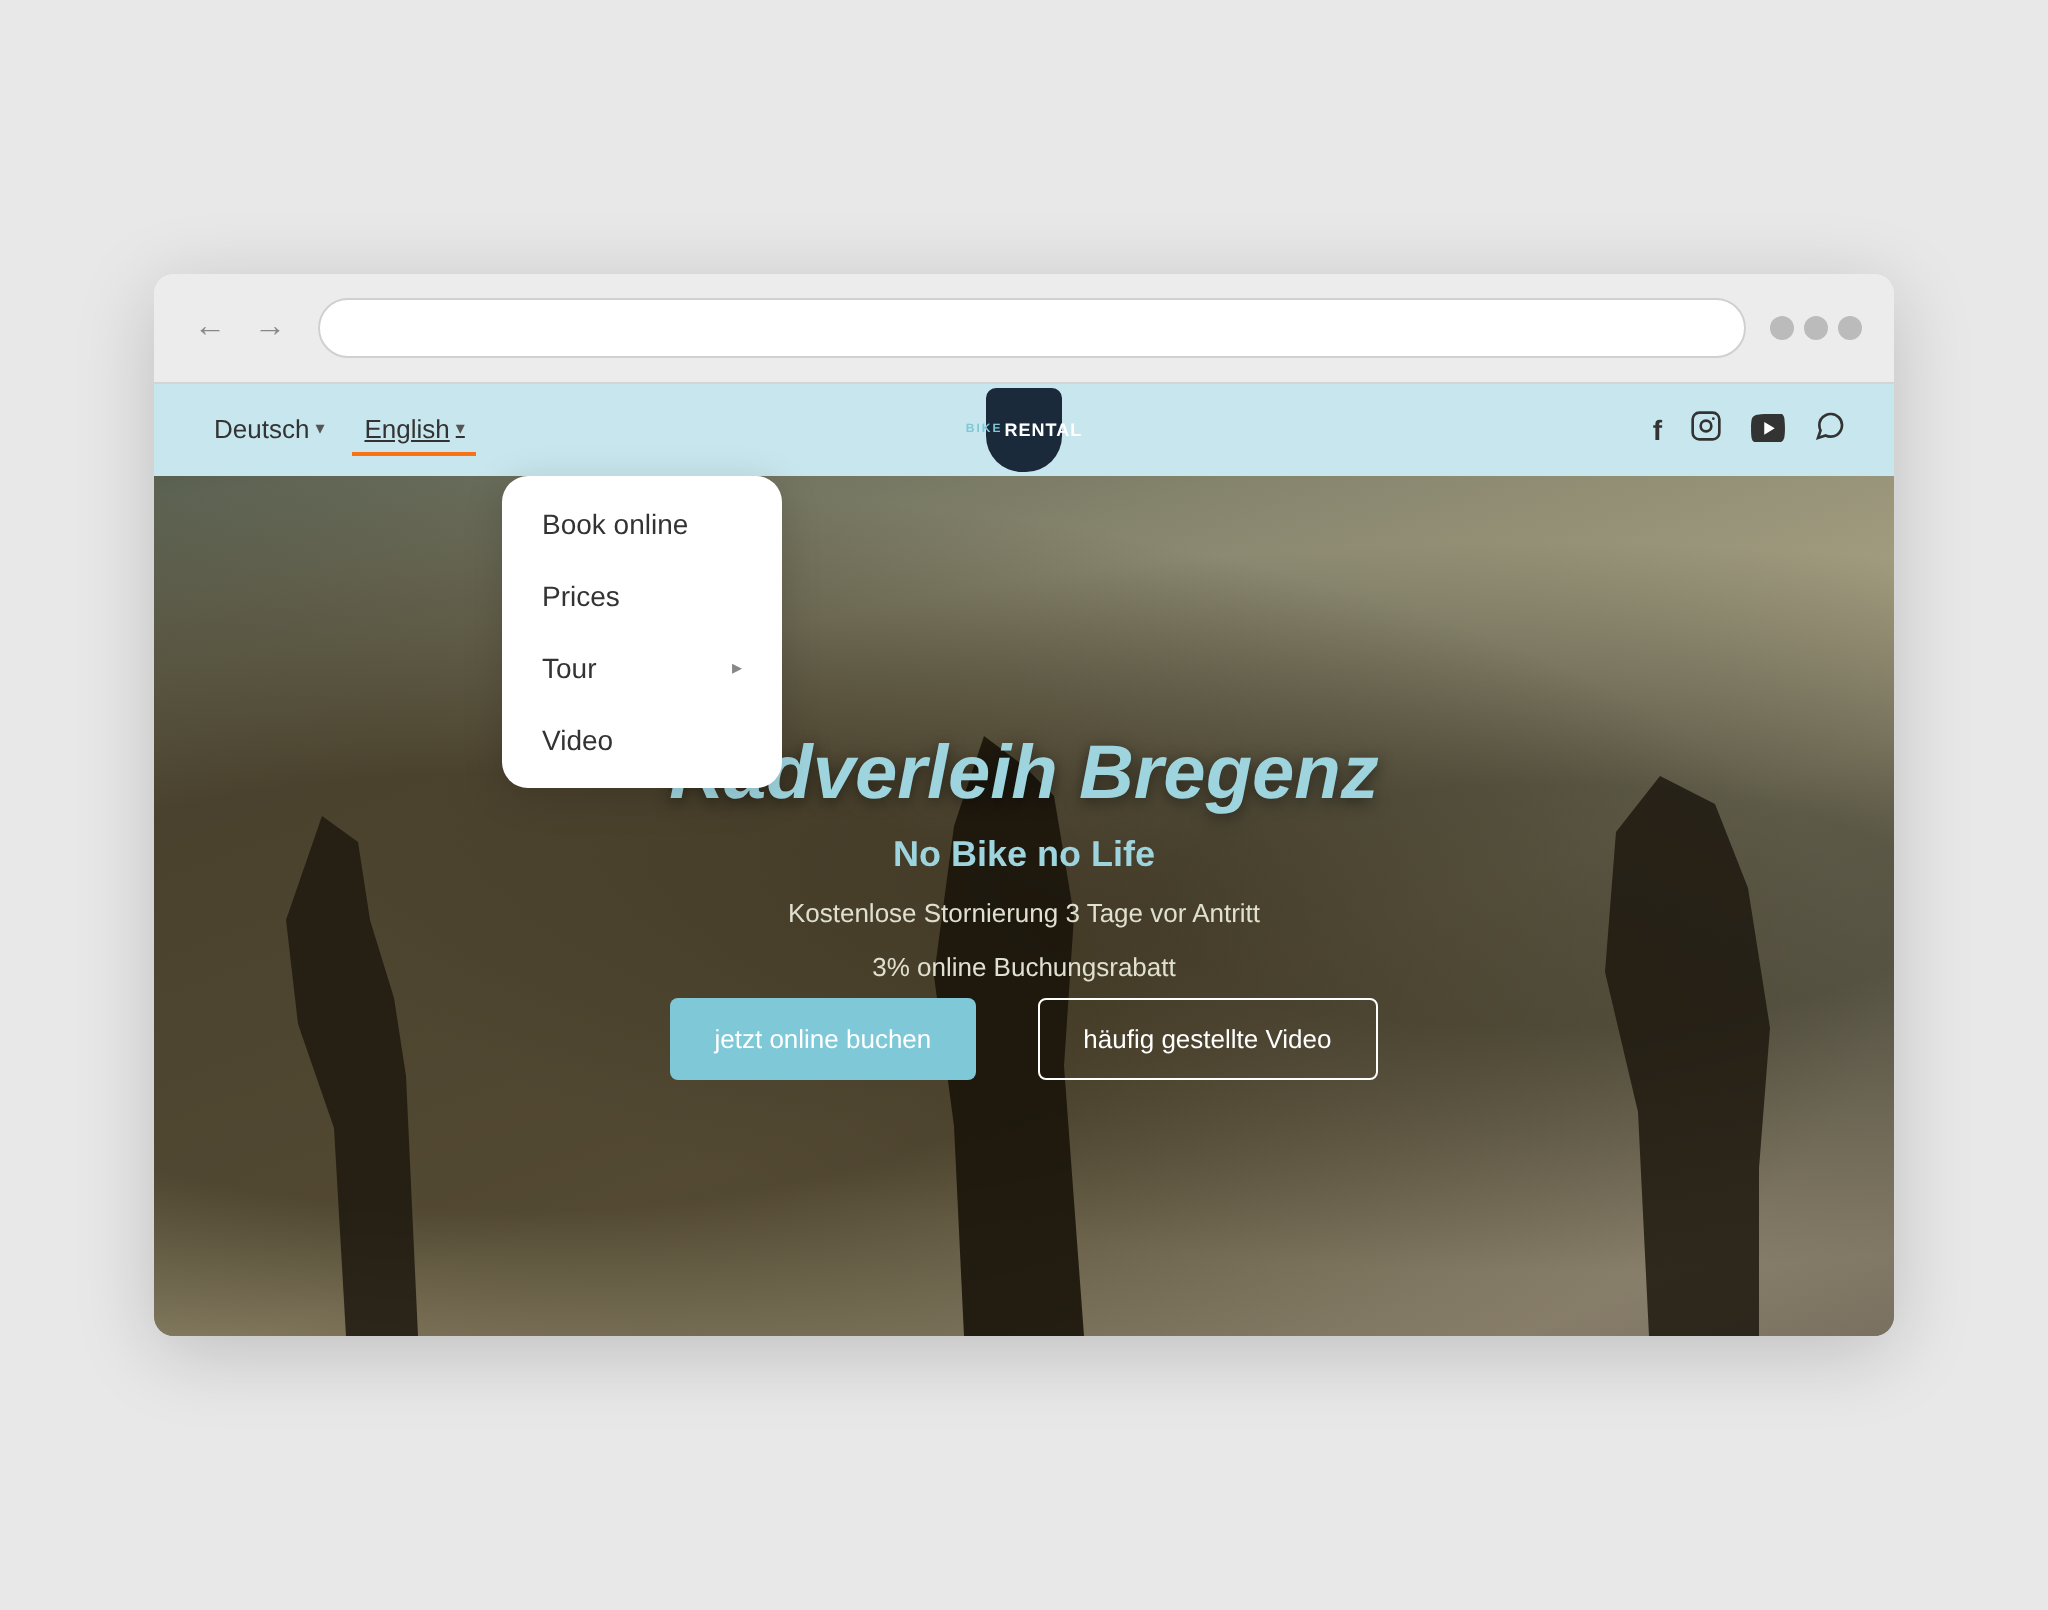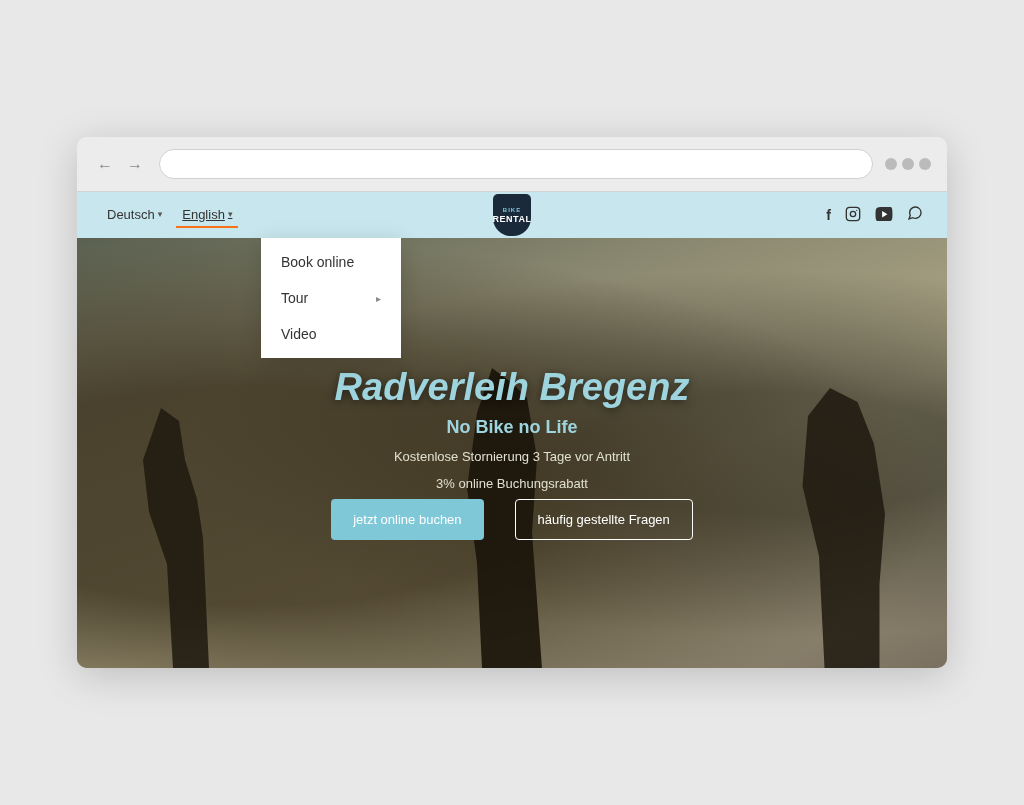--- a/index.html
+++ b/index.html
@@ -105,21 +105,20 @@
       position: absolute;
       left: 50%;
       transform: translateX(-50%);
     }
     .logo-badge {
       width: 38px;
       height: 42px;
       background: #1a2a3a;
       border-radius: 5px 5px 18px 18px;
       display: flex;
-      flex-direction: column;
       align-items: center;
       justify-content: center;
       gap: 1px;
     }
     .logo-text-top {
       font-size: 6px;
       color: #7ec8d8;
       font-weight: bold;
       letter-spacing: 1px;
     }
@@ -245,23 +244,23 @@
       border-radius: 4px;
       font-size: 13px;
       cursor: pointer;
       font-weight: 500;
     }
 
     
     .dropdown-menu {
       position: absolute;
       top: 46px;
-      left: 184px;
+      left: 174px;
       background: white;
-      border-radius: 0;
+      border-radius: 13px;
       box-shadow: 0 4px 20px rgba(0,0,0,0.15);
       z-index: 100;
       min-width: 140px;
       padding: 6px 0;
     }
     .dropdown-item {
       padding: 10px 20px;
       font-size: 14px;
       color: #333;
       cursor: pointer;
@@ -334,39 +333,42 @@
           </svg>
         </span>
       </div>
     </div>
 
     <div class="dropdown-menu">
       <div class="dropdown-item">
         <span>Book online</span>
       </div>
       <div class="dropdown-item">
+        <span>Prices</span>
+      </div>
+      <div class="dropdown-item">
         <span>Tour</span>
         <span class="dropdown-arrow">▸</span>
       </div>
       <div class="dropdown-item">
         <span>Video</span>
       </div>
     </div>
 
     <div class="hero">
       <div class="hero-bg"></div>
       <div class="silhouette-left"></div>
       <div class="silhouette-center"></div>
       <div class="silhouette-right"></div>
       <div class="hero-content">
         <h1 class="hero-title">Radverleih Bregenz</h1>
         <h2 class="hero-subtitle">No Bike no Life</h2>
         <p class="hero-desc">Kostenlose Stornierung 3 Tage vor Antritt</p>
         <p class="hero-desc">3% online Buchungsrabatt</p>
         <div class="hero-buttons">
           <button class="btn-primary">jetzt online buchen</button>
-          <button class="btn-secondary">häufig gestellte Fragen</button>
+          <button class="btn-secondary">häufig gestellte Video</button>
         </div>
       </div>
     </div>
 
   </div>
 </div>
 
 </body></html>

